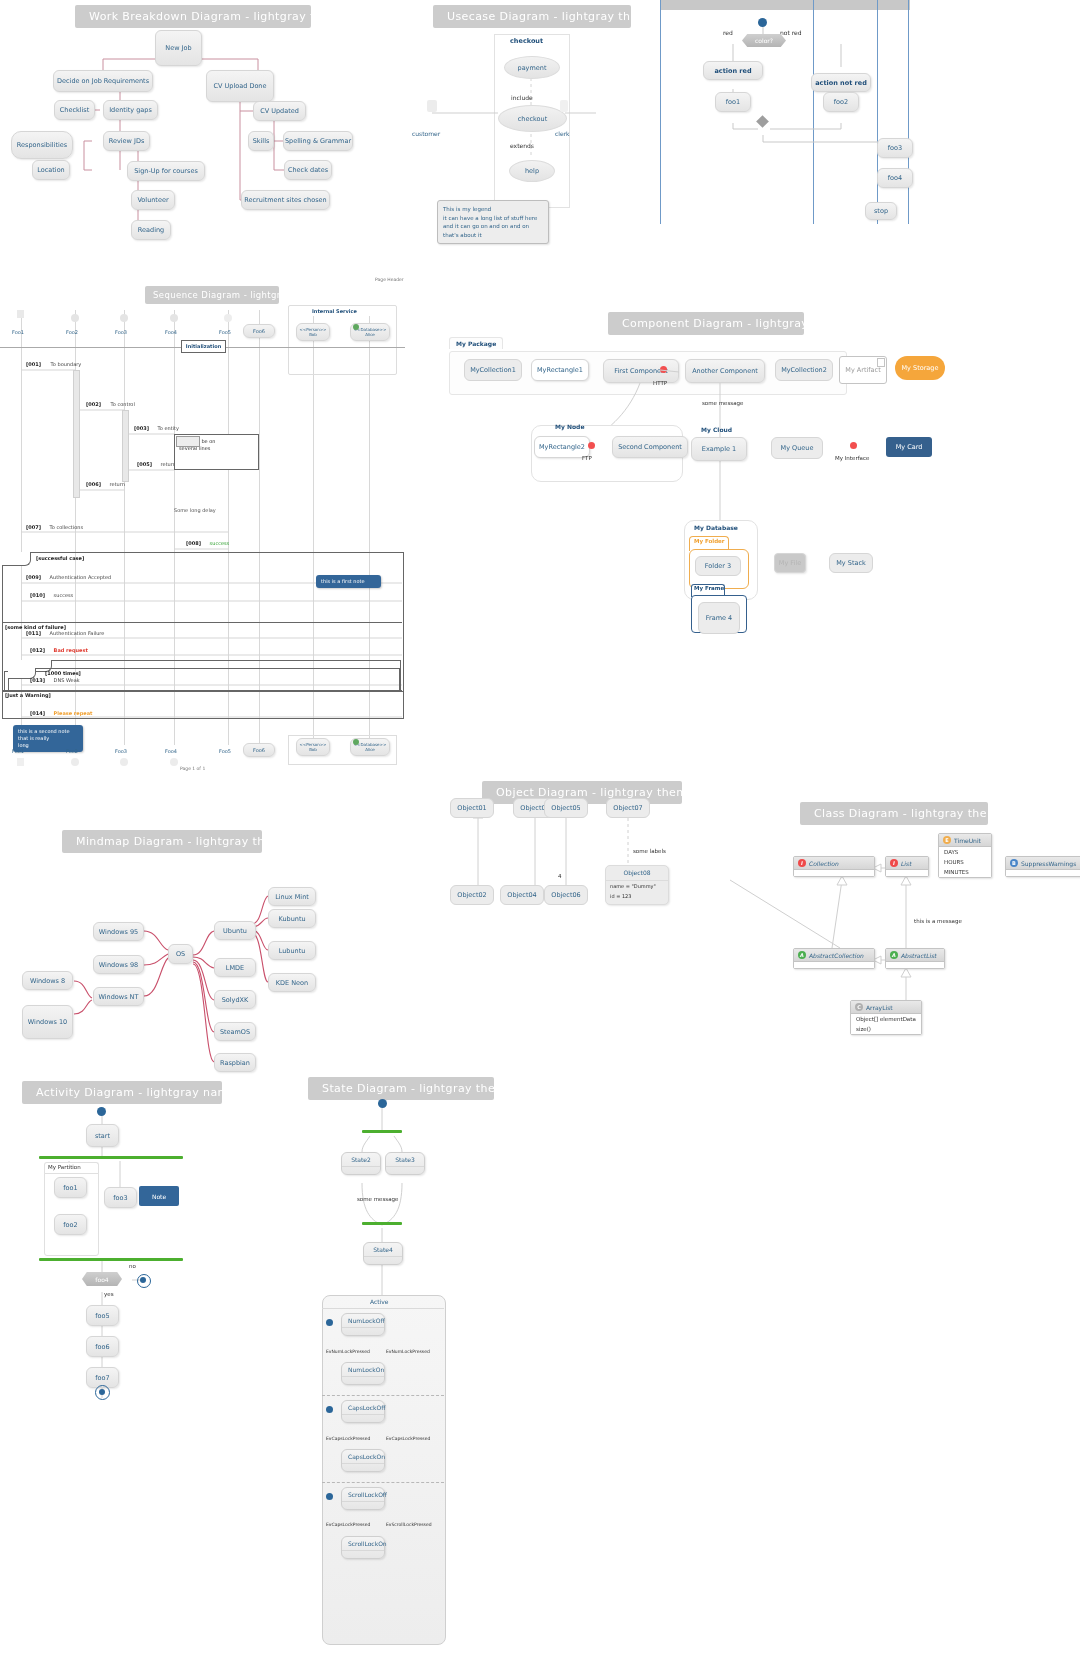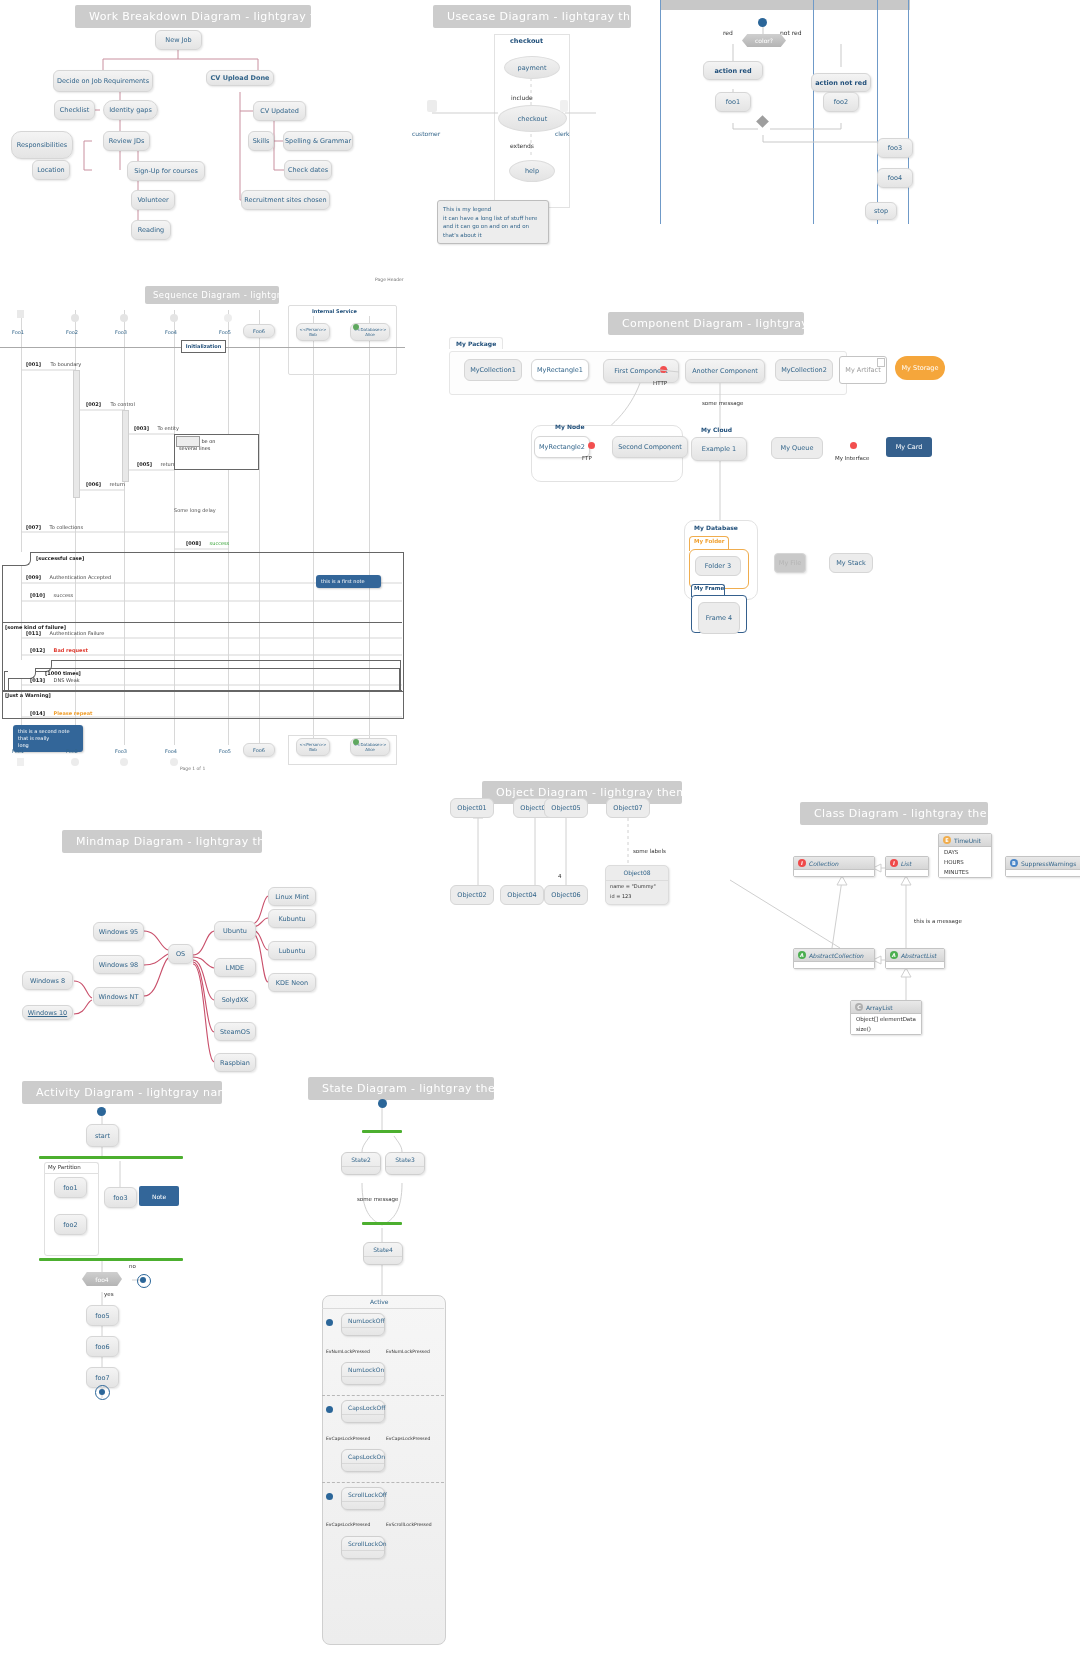--- a/index.html
+++ b/index.html
@@ -141,25 +141,25 @@
         <path d="M178,50 L178,59 M103,59 L258,59 M103,59 L103,70 M258,59 L258,70"></path>
         <path d="M120,81 L120,170 M120,110 L138,110 M120,141 L138,141"></path>
         <path d="M92,110 L100,110 M92,141 L84,141 M84,141 L84,170 M84,170 L92,170"></path>
         <path d="M138,141 L138,230 M138,171 L155,171 M138,200 L155,200 M138,230 L155,230"></path>
         <path d="M240,92 L240,200 M240,111 L258,111 M240,200 L258,200"></path>
         <path d="M274,111 L274,170 M274,141 L284,141 M274,170 L284,170"></path>
         <path d="M258,141 L266,141"></path>
       </g>
     </svg>
 
-    <div class="node abs" style="left:155px;top:30px;width:47px;height:20px;">New Job</div>
+    <div class="node abs" style="left:155px;top:30px;width:47px;height:36px;">New Job</div>
     <div class="node abs" style="left:53px;top:70px;width:100px;height:22px;">Decide on Job Requirements</div>
-    <div class="node abs" style="left:206px;top:70px;width:68px;height:16px;font-weight:bold;">CV Upload Done</div>
+    <div class="node abs" style="left:206px;top:70px;width:68px;height:32px;">CV Upload Done</div>
     <div class="node abs" style="left:54px;top:100px;width:41px;height:20px;">Checklist</div>
-    <div class="node abs" style="left:103px;top:100px;width:55px;height:20px;border-radius:10px;">Identity gaps</div>
+    <div class="node abs" style="left:103px;top:100px;width:55px;height:20px;">Identity gaps</div>
     <div class="node abs" style="left:11px;top:131px;width:62px;height:28px;border-radius:10px;">Responsibilities</div>
     <div class="node abs" style="left:103px;top:131px;width:47px;height:20px;">Review JDs</div>
     <div class="node abs" style="left:32px;top:160px;width:38px;height:20px;">Location</div>
     <div class="node abs" style="left:127px;top:161px;width:78px;height:20px;">Sign-Up for courses</div>
     <div class="node abs" style="left:131px;top:190px;width:44px;height:20px;">Volunteer</div>
     <div class="node abs" style="left:131px;top:220px;width:40px;height:20px;">Reading</div>
     <div class="node abs" style="left:253px;top:101px;width:53px;height:20px;">CV Updated</div>
     <div class="node abs" style="left:248px;top:131px;width:26px;height:20px;">Skills</div>
     <div class="node abs" style="left:283px;top:131px;width:70px;height:20px;">Spelling &amp; Grammar</div>
     <div class="node abs" style="left:284px;top:160px;width:48px;height:20px;">Check dates</div>
@@ -498,21 +498,21 @@
         <path d="M252,163 C262,163 262,212 268,212"></path>
       </g>
     </svg>
 
     <div class="node abs" style="left:168px;top:174px;width:25px;height:20px;">OS</div>
 
     <div class="node abs" style="left:93px;top:152px;width:51px;height:19px;">Windows 95</div>
     <div class="node abs" style="left:93px;top:185px;width:51px;height:19px;">Windows 98</div>
     <div class="node abs" style="left:93px;top:217px;width:51px;height:19px;">Windows NT</div>
     <div class="node abs" style="left:22px;top:201px;width:51px;height:19px;">Windows 8</div>
-    <div class="node abs" style="left:22px;top:235px;width:51px;height:15px;text-decoration:underline;">Windows 10</div>
+    <div class="node abs" style="left:22px;top:235px;width:51px;height:34px;">Windows 10</div>
 
     <div class="node abs" style="left:214px;top:151px;width:42px;height:19px;">Ubuntu</div>
     <div class="node abs" style="left:214px;top:188px;width:42px;height:19px;">LMDE</div>
     <div class="node abs" style="left:214px;top:220px;width:42px;height:19px;">SolydXK</div>
     <div class="node abs" style="left:214px;top:252px;width:42px;height:19px;">SteamOS</div>
     <div class="node abs" style="left:214px;top:283px;width:42px;height:19px;">Raspbian</div>
 
     <div class="node abs" style="left:268px;top:117px;width:48px;height:19px;">Linux Mint</div>
     <div class="node abs" style="left:268px;top:139px;width:48px;height:19px;">Kubuntu</div>
     <div class="node abs" style="left:268px;top:171px;width:48px;height:19px;">Lubuntu</div>

